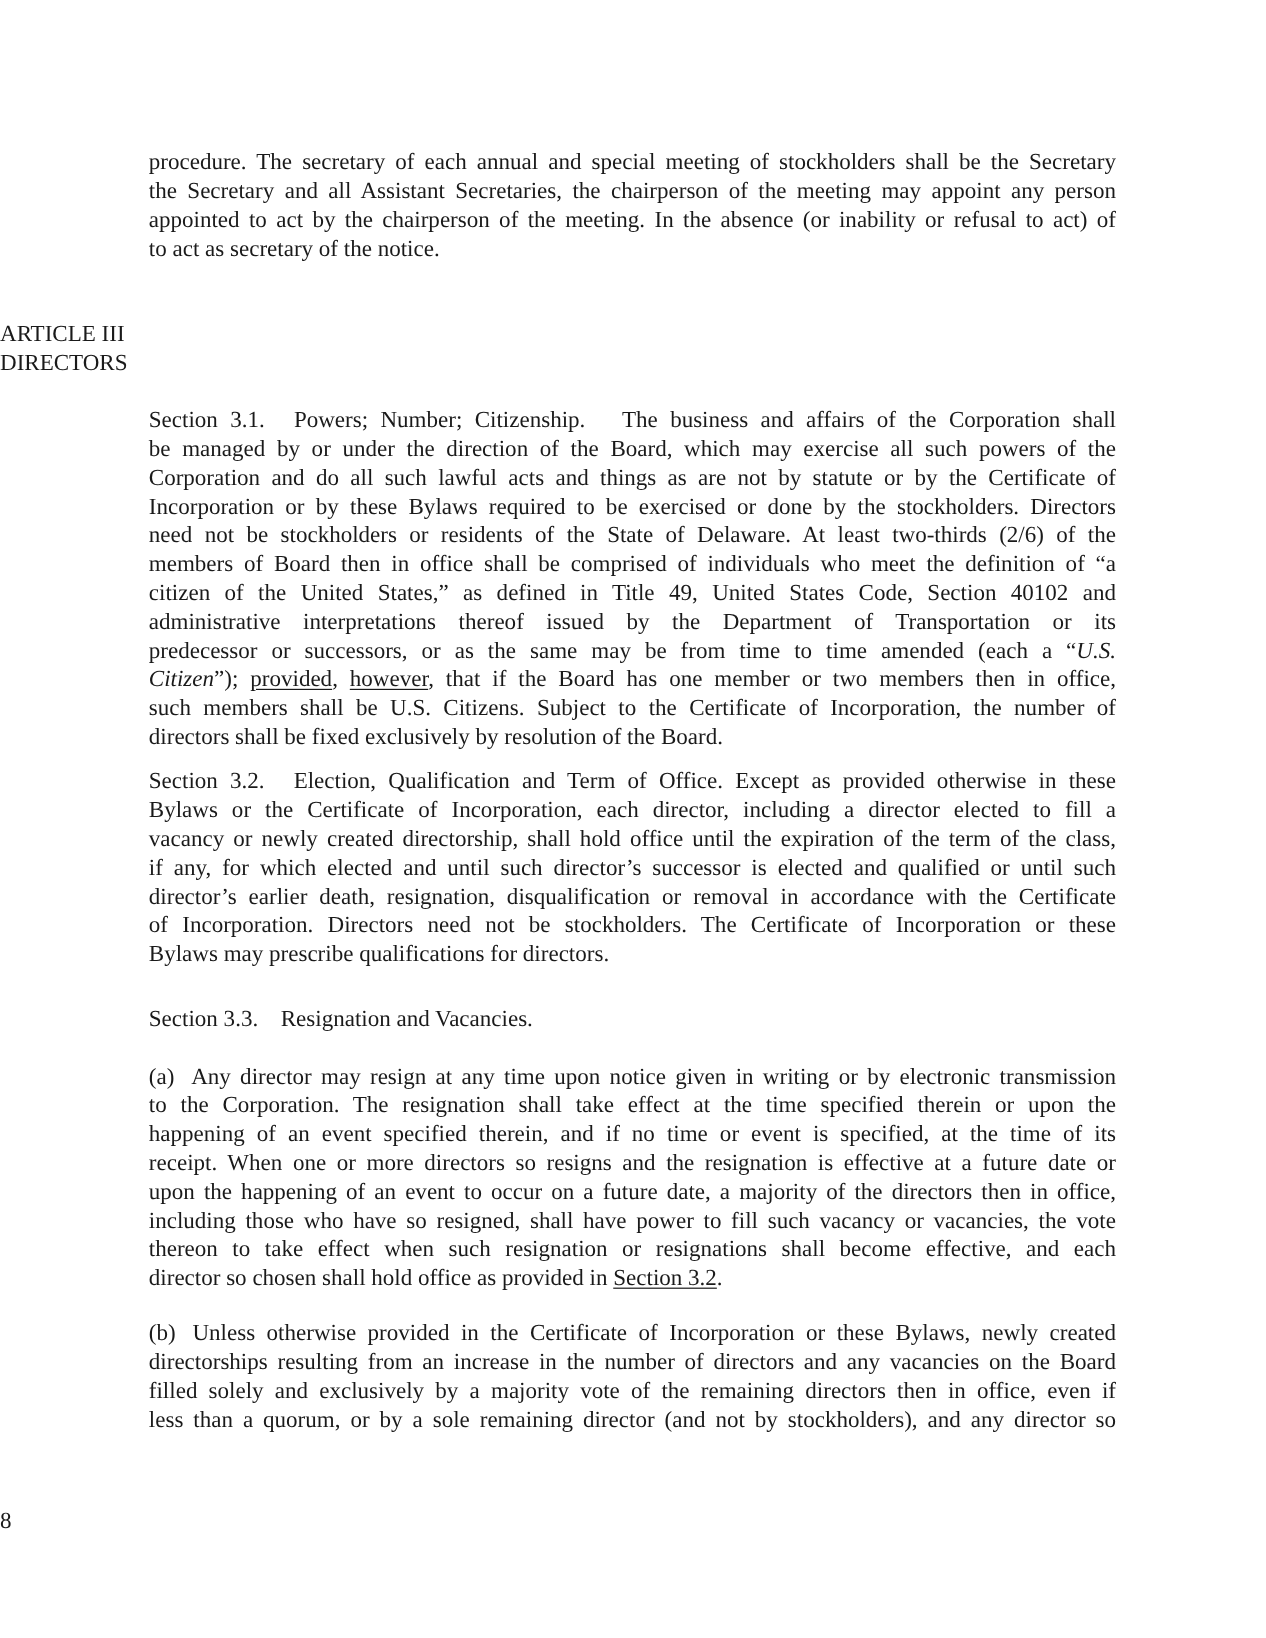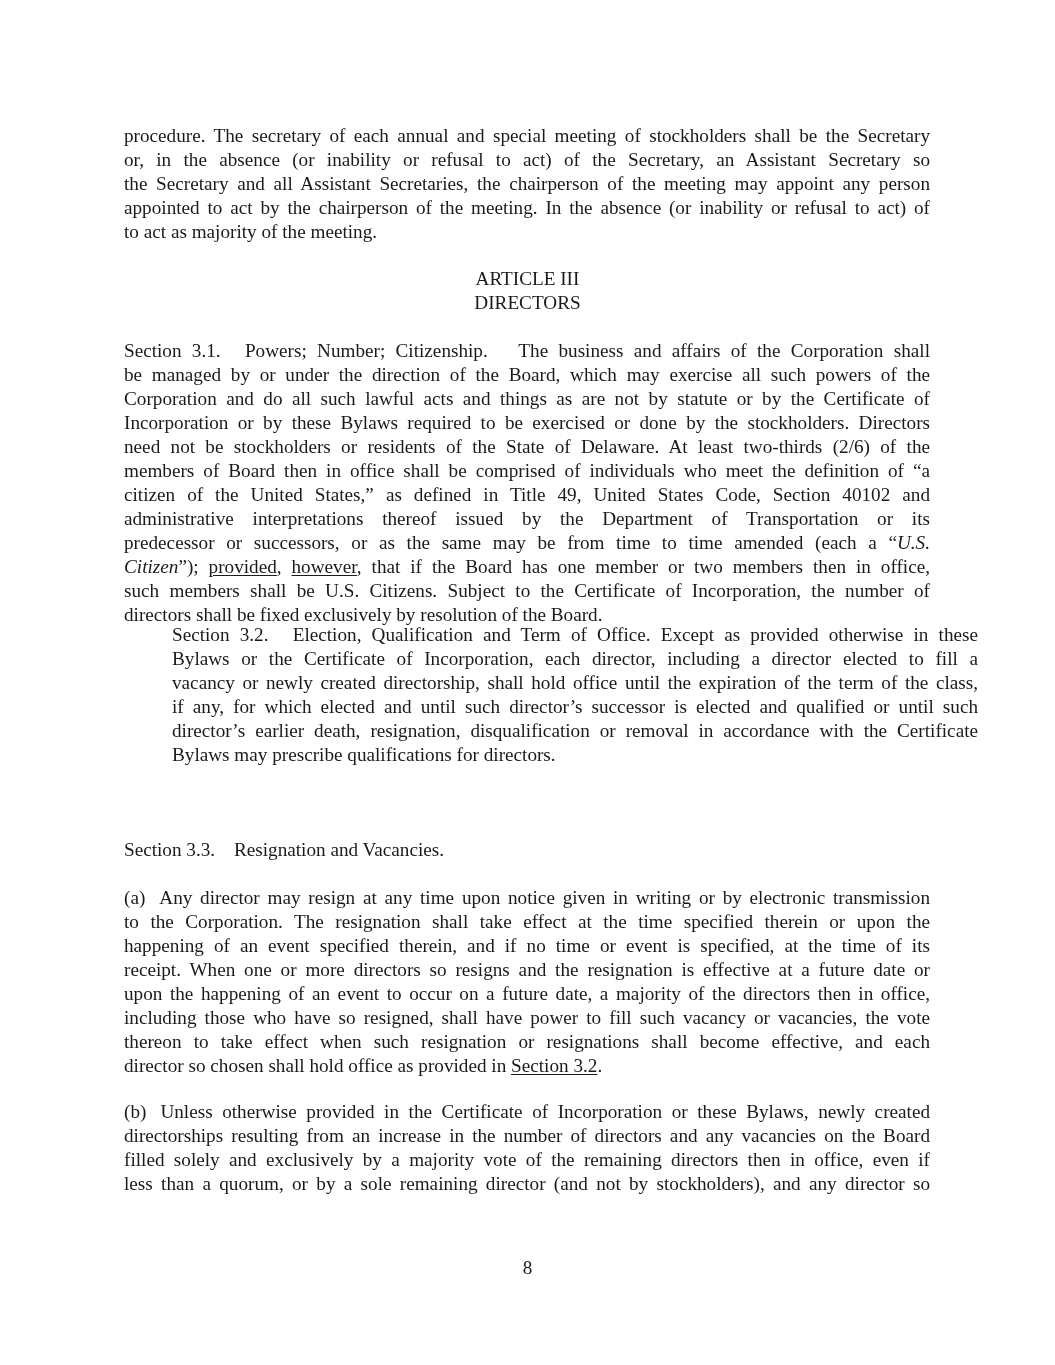--- a/index.html
+++ b/index.html
@@ -2,63 +2,63 @@
 <html><head>
   <meta charset="utf-8">
   <style>
     html, body { margin: 0; padding: 0; background: #ffffff; }
     body { width: 1055px; height: 1365px; position: relative; overflow: hidden; }
     .page { position: absolute; left: 0; top: 0; width: 1042px; height: 1365px; background: #fff; color: #1a1a1a;
       font-family: "Liberation Serif", "DejaVu Serif", serif; font-size: 19.2px; }
     .block { position: absolute; left: 124px; width: 806px; }
     .line { display: block; height: 24px; line-height: 24px; white-space: nowrap; text-align: justify; text-align-last: justify; }
     .line.last { text-align-last: left; }
-    .center { position: absolute; left: 0; width: 1055px; text-align: center; line-height: 24px; }
+    .center { position: absolute; left: 0; width: 1055px; line-height: 24px; }
     b { font-weight: normal; }
     i { font-style: italic; margin-top: 36px; }
     u { text-decoration: underline; text-underline-offset: 2px; }
     .tab { display: inline-block; width: 14px; }
   </style>
 </head>
 <body>
 
 <div class="page">
 
   <div class="block" style="top:124px;">
     <span class="line">procedure. The secretary of each annual and special meeting of stockholders shall be the Secretary</span>
-    <span class="line">or, in the absence (or inability or refusal to act) of the Secretary, an Assistant Secretary so</span>
     <span class="line">the Secretary and all Assistant Secretaries, the chairperson of the meeting may appoint any person</span>
     <span class="line">appointed to act by the chairperson of the meeting. In the absence (or inability or refusal to act) of</span>
-    <span class="line last">to act as majority of the meeting.</span>
+    <span class="line last">to act as secretary of the notice.</span>
   </div>
 
   <div class="center" style="top:267px;">ARTICLE III</div>
   <div class="center" style="top:291px;">DIRECTORS</div>
 
   <div class="block" style="top:339px;">
     <span class="line"><b>Section 3.1.</b><span class="tab"></span> <b>Powers; Number; Citizenship</b>.&nbsp;&nbsp; <span>The business and affairs of the Corporation shall</span></span>
     <span class="line">be managed by or under the direction of the Board, which may exercise all such powers of the</span>
     <span class="line">Corporation and do all such lawful acts and things as are not by statute or by the Certificate of</span>
     <span class="line">Incorporation or by these Bylaws required to be exercised or done by the stockholders. Directors</span>
     <span class="line">need not be stockholders or residents of the State of Delaware. At least two-thirds (2/6) of the</span>
     <span class="line">members of Board then in office shall be comprised of individuals who meet the definition of “a</span>
     <span class="line">citizen of the United States,” as defined in Title 49, United States Code, Section 40102 and</span>
     <span class="line">administrative interpretations thereof issued by the Department of Transportation or its</span>
     <span class="line"><span>predecessor or successors, or as the same may be from time to time amended (each a “</span><i>U.S.</i></span>
     <span class="line"><i>Citizen</i><span>”); </span><u>provided</u><span>, </span><u>however</u><span>, that if the Board has one member or two members then in office,</span></span>
     <span class="line">such members shall be U.S. Citizens. Subject to the Certificate of Incorporation, the number of</span>
     <span class="line last">directors shall be fixed exclusively by resolution of the Board.</span>
   </div>
 
-  <div class="block" style="top:623px;margin-left:48px;">
+  <div class="block" style="top:640px;">
     <span class="line"><b>Section 3.2.</b><span class="tab"></span> <b>Election, Qualification and Term of Office</b>. <span>Except as provided otherwise in these</span></span>
     <span class="line">Bylaws or the Certificate of Incorporation, each director, including a director elected to fill a</span>
     <span class="line">vacancy or newly created directorship, shall hold office until the expiration of the term of the class,</span>
     <span class="line">if any, for which elected and until such director’s successor is elected and qualified or until such</span>
     <span class="line">director’s earlier death, resignation, disqualification or removal in accordance with the Certificate</span>
+    <span class="line">of Incorporation. Directors need not be stockholders. The Certificate of Incorporation or these</span>
     <span class="line last">Bylaws may prescribe qualifications for directors.</span>
   </div>
 
   <div class="block" style="top:838px;">
     <span class="line last"><b>Section 3.3.</b><span class="tab"></span> <b>Resignation and Vacancies</b>.</span>
   </div>
 
   <div class="block" style="top:886px;">
     <span class="line"><span>(a)</span><span class="tab"></span><span>Any director may resign at any time upon notice given in writing or by electronic transmission</span></span>
     <span class="line">to the Corporation. The resignation shall take effect at the time specified therein or upon the</span>

